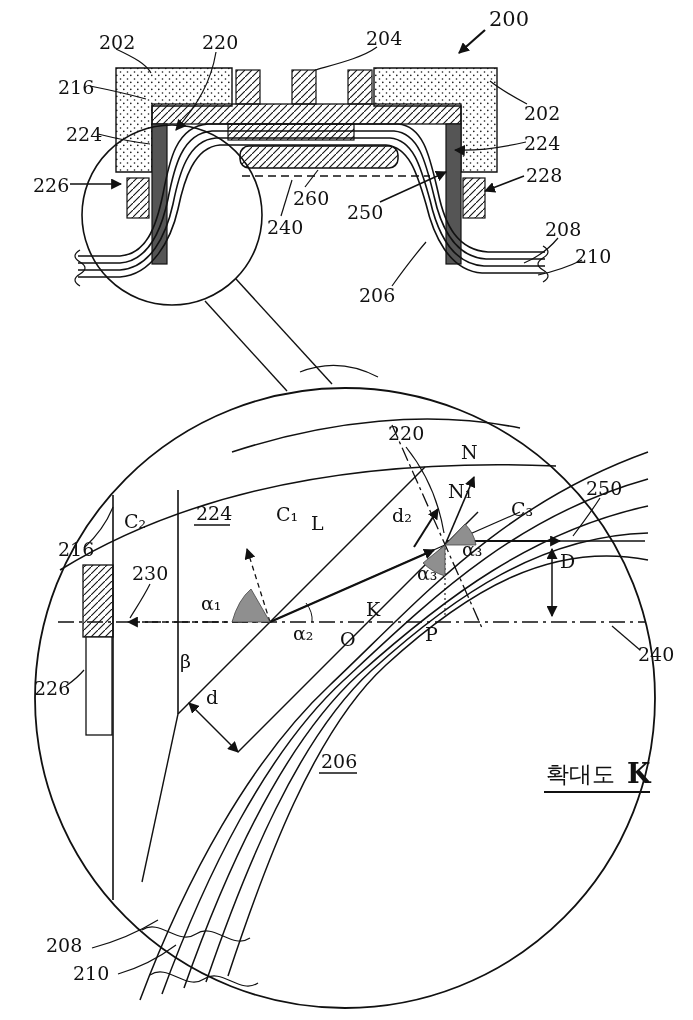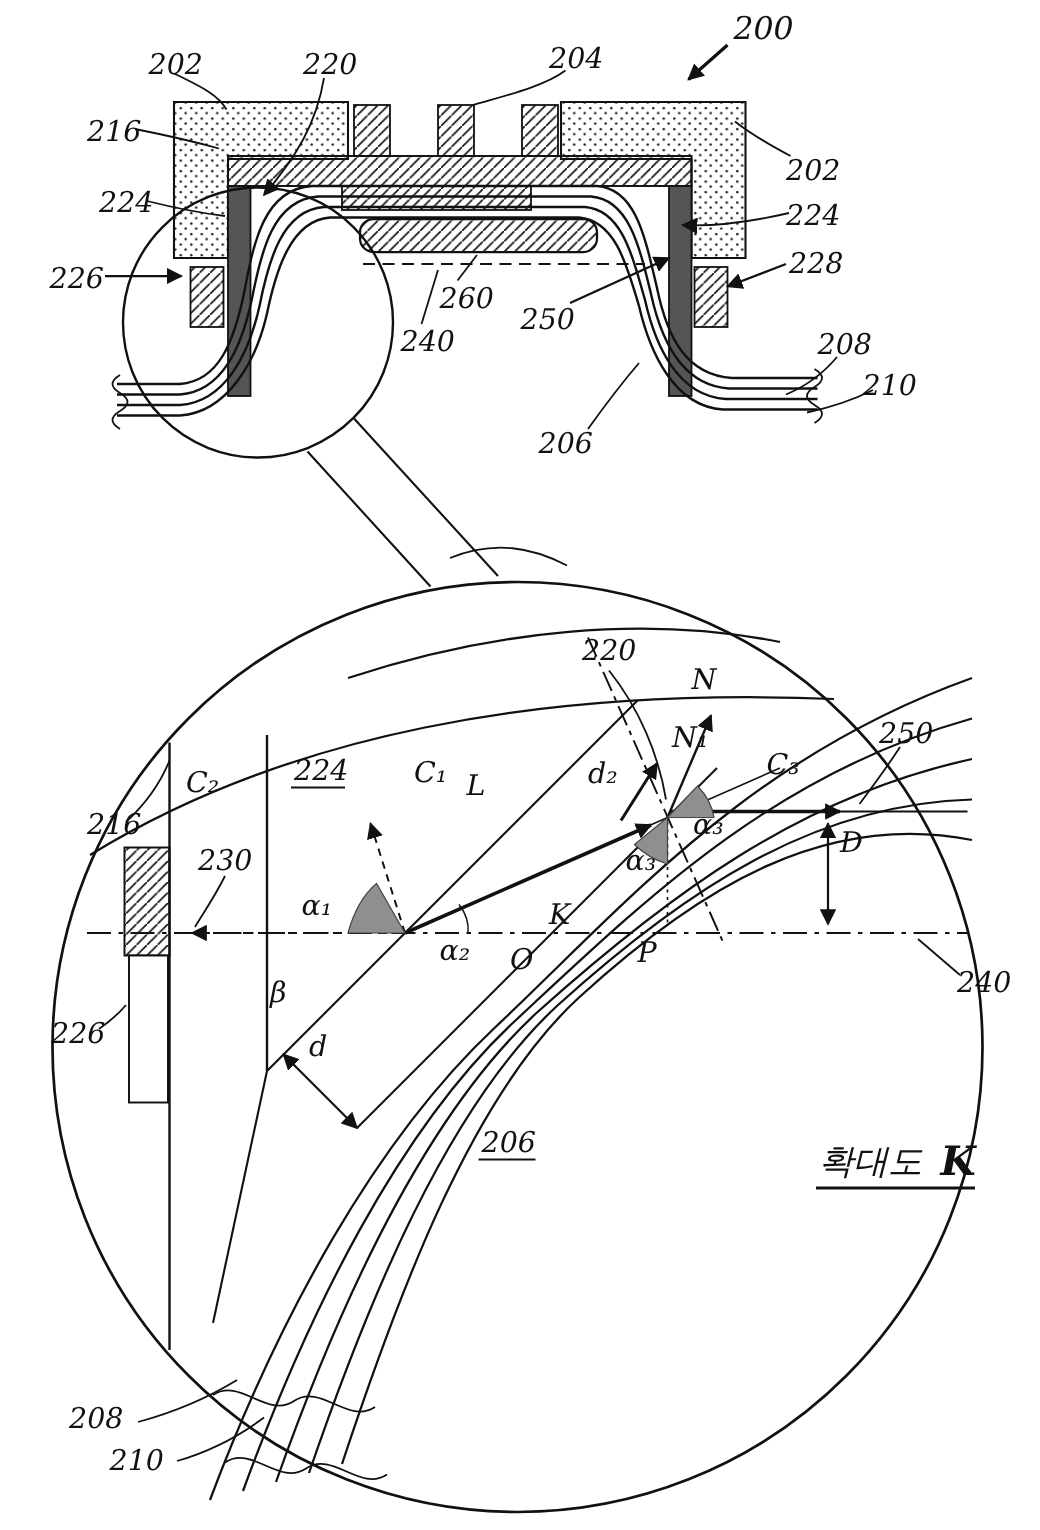--- a/index.html
+++ b/index.html
@@ -1,16 +1,16 @@
 <!DOCTYPE html>
 <html><head>
 <meta charset="utf-8">
 <style>
   html,body{margin:0;padding:0;background:#fff;}
-  .page{position:relative;width:693px;height:1020px;background:#fff;overflow:hidden;font-style:italic;}
+  .page{position:relative;width:693px;height:1020px;background:#fff;overflow:hidden;}
   svg{display:block;}
   text{font-family:"DejaVu Serif","Liberation Serif",serif;fill:#111;}
   .t19{font-size:19px;}
   .t21{font-size:21px;}
   .t24{font-size:23px;}
   .tK{font-size:27px;font-weight:bold;}
   .ln{stroke:#111;fill:none;}
 </style>
 </head>
 <body>

